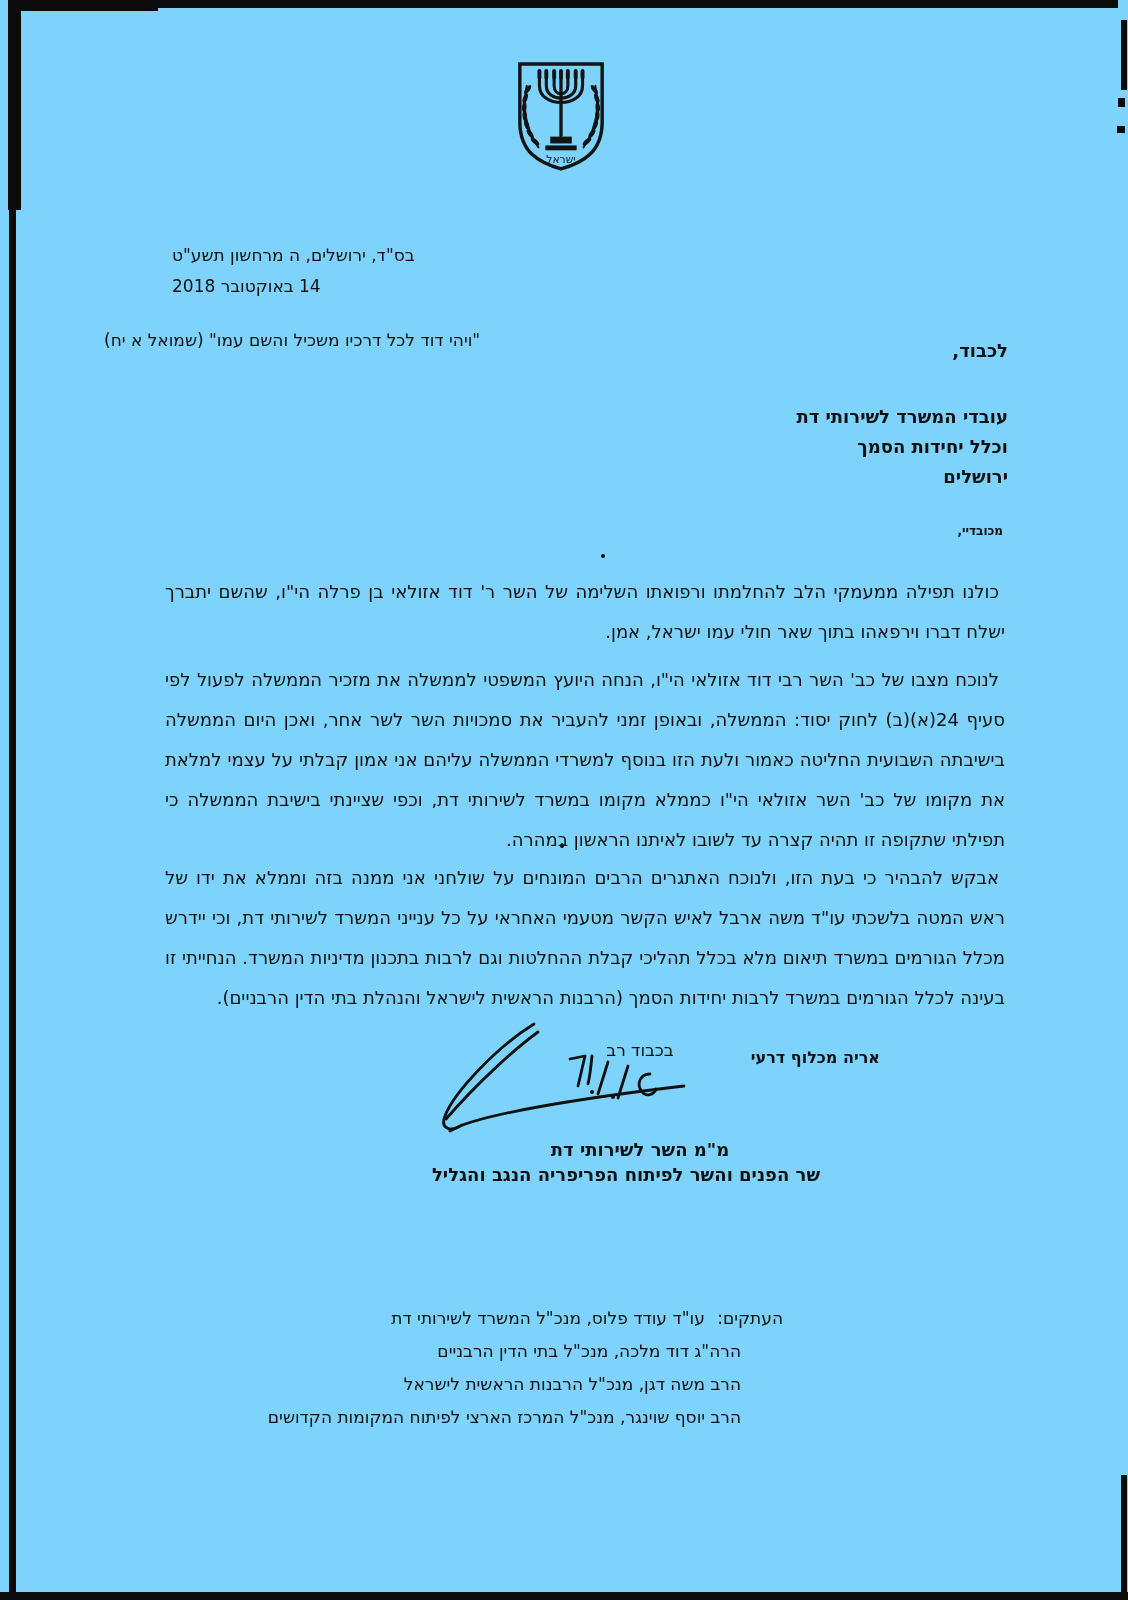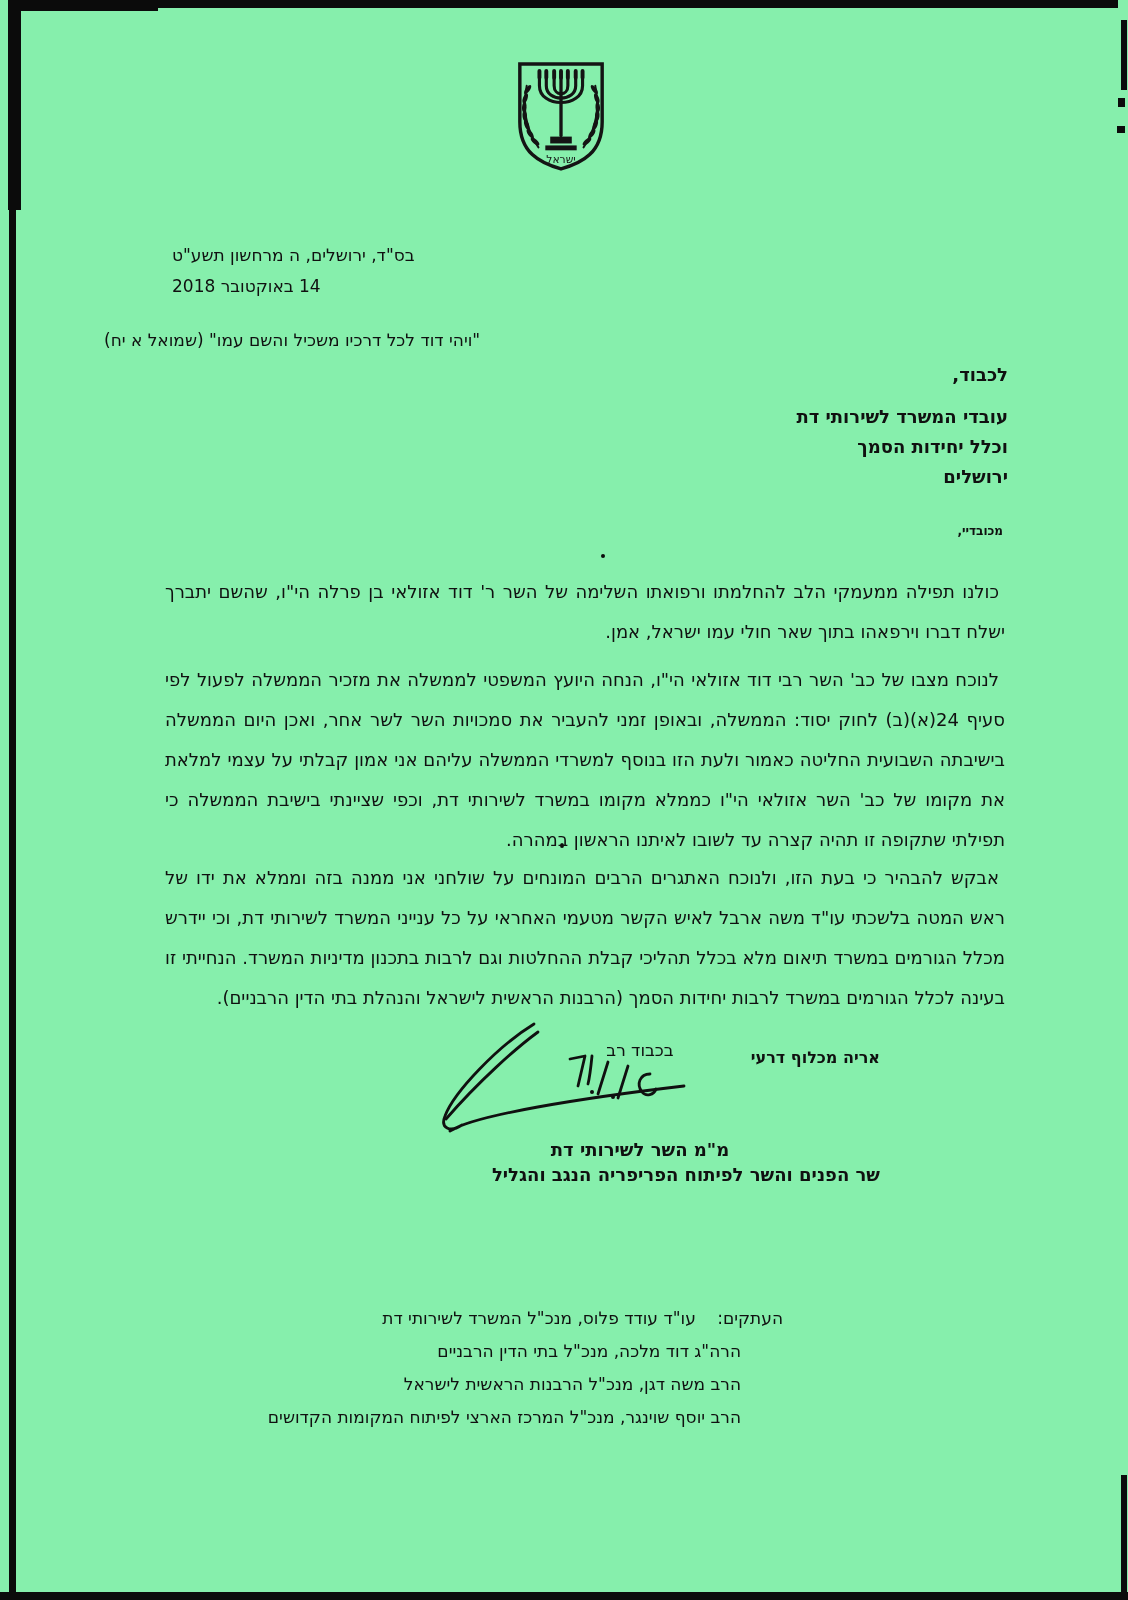--- a/index.html
+++ b/index.html
@@ -1,37 +1,37 @@
 <!DOCTYPE html>
 <html lang="he"><head>
 <meta charset="utf-8">
 <style>
   html,body{margin:0;padding:0;background:#ffffff;}
   .page{
     position:relative;
     width:1128px;height:1600px;
-    background:#86efac;
+    background:#7dd3fc;
     overflow:hidden;
     direction:rtl;
     font-family:"DejaVu Sans", sans-serif;
     color:#101010;
   }
   .artifact{position:absolute;background:#0b0b0b;}
   .emblem{position:absolute;left:512px;top:58px;width:98px;height:118px;}
   .date-block{
     position:absolute;left:172px;top:240px;
     font-size:17px;line-height:31px;
     direction:rtl;text-align:left;white-space:nowrap;
   }
   .motto{
     position:absolute;left:104px;top:330px;
     font-size:17px;white-space:nowrap;
   }
   .recipient-salutation{
-    position:absolute;right:120px;top:364px;
+    position:absolute;right:120px;top:340px;
     font-size:18px;font-weight:bold;text-align:center;
   }
   .recipient-lines{
     position:absolute;right:120px;top:402px;
     font-size:18px;font-weight:bold;line-height:30px;text-align:right;
   }
   .greeting{
     position:absolute;right:125px;top:524px;
     font-size:12px;font-weight:bold;text-align:left;
   }
@@ -50,30 +50,30 @@
   .sig-svg{position:absolute;left:432px;top:1018px;width:265px;height:128px;}
   .sig-name{
     position:absolute;left:400px;top:1048px;width:480px;
     font-size:16px;font-weight:bold;
   }
   .sig-title1{
     position:absolute;left:400px;top:1139px;width:480px;
     font-size:18px;font-weight:bold;text-align:center;
   }
   .sig-title2{
-    position:absolute;left:400px;top:1164px;width:480px;
-    font-size:18px;font-weight:bold;text-align:right;
+    position:absolute;left:386px;top:1164px;width:480px;
+    font-size:18px;font-weight:bold;text-align:center;
   }
   .cc-block{
     position:absolute;right:345px;top:1302px;
     font-size:17px;line-height:33px;text-align:right;white-space:nowrap;
   }
   .cc-line{display:block;}
   .cc-indent{padding-right:42px;}
-  .cc-label{margin-left:16px;}
+  .cc-label{margin-left:7px;}
   .speck{position:absolute;background:#0b0b0b;border-radius:50%;}
 </style>
 </head>
 <body>
 
 <div class="page">
 
   <div class="artifact" style="left:8px;top:0;right:10px;height:8px;"></div>
   <div class="artifact" style="left:8px;top:0;width:150px;height:11px;"></div>
   <div class="artifact" style="left:9px;top:0;width:7px;height:1600px;"></div>

